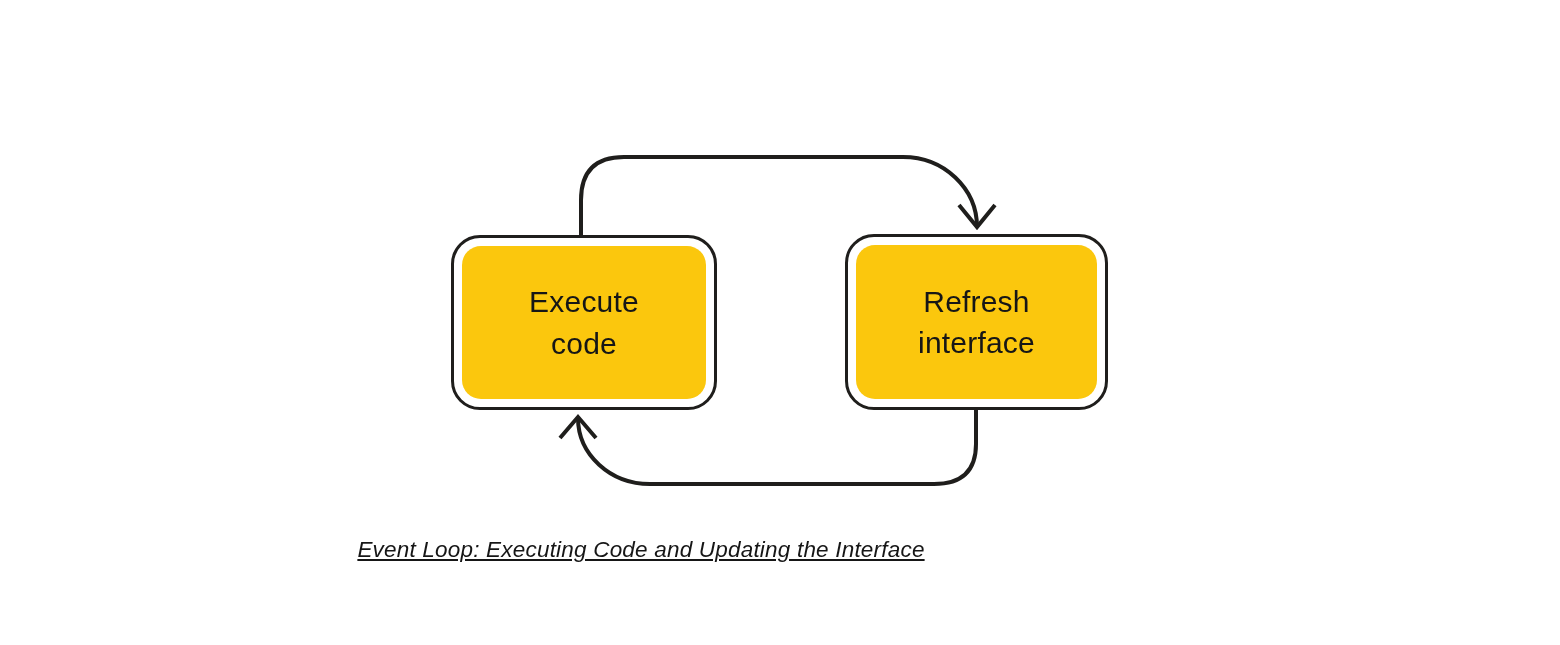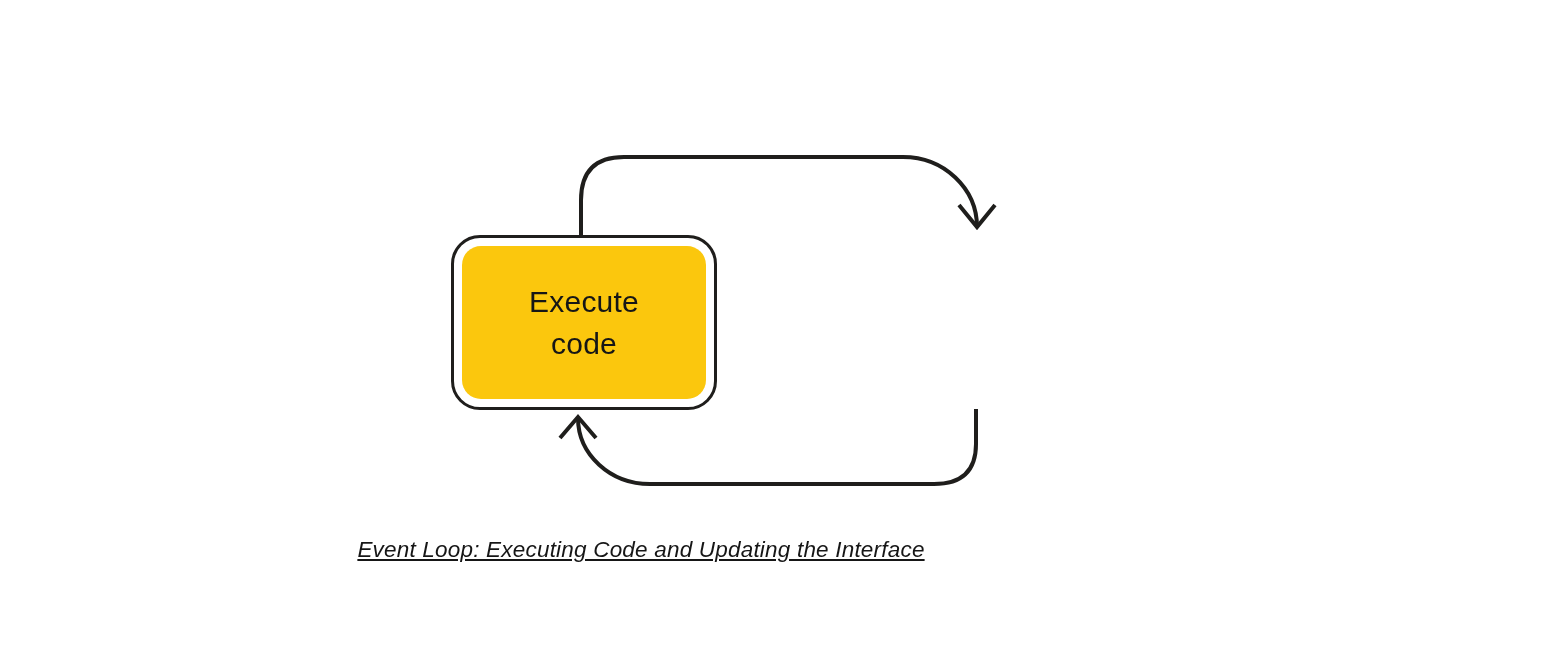--- a/index.html
+++ b/index.html
@@ -89,16 +89,22 @@
     </g>
   </svg>
 
   <div class="node node-execute">
     <div class="node-inner">
       <div class="node-label">Execute
 code</div>
     </div>
   </div>
 
+  <div class="node node-refresh">
+    <div class="node-inner">
+      <div class="node-label">Refresh
+interface</div>
+    </div>
+  </div>
 
   <div class="caption">Event Loop: Executing Code and Updating the Interface</div>
 
 </div>
 
 </body></html>

